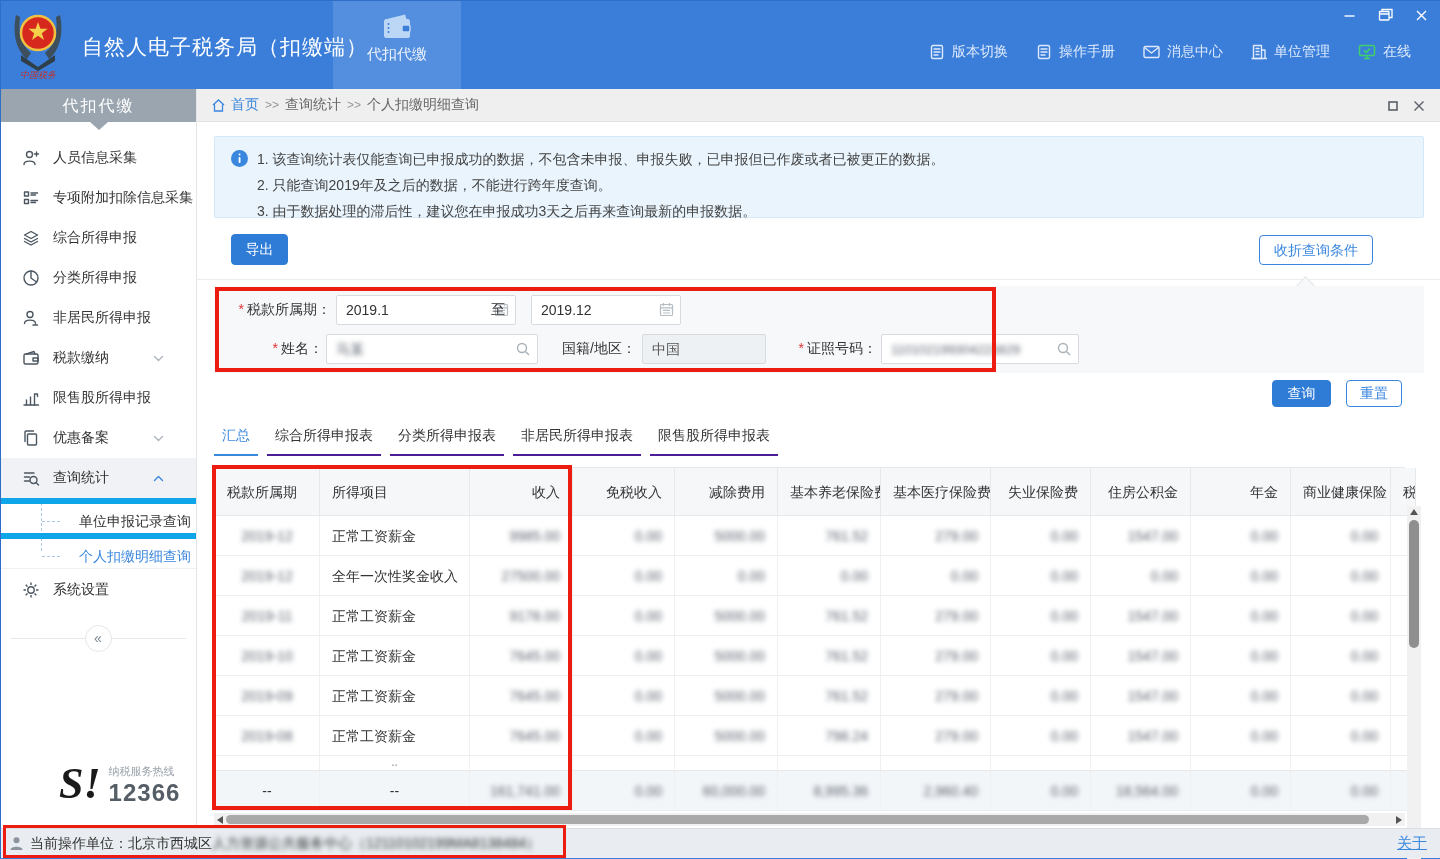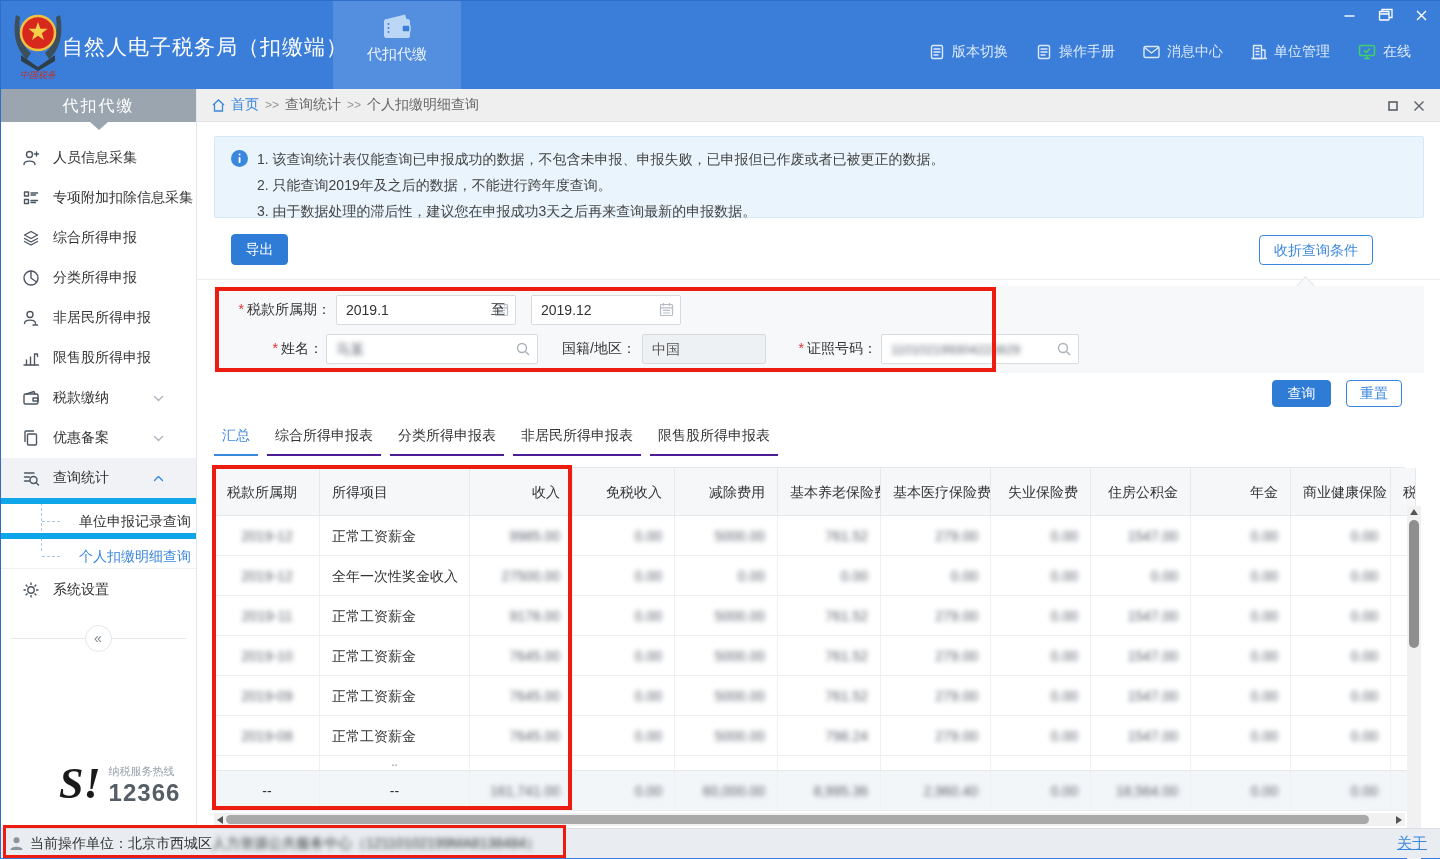--- a/index.html
+++ b/index.html
@@ -3,21 +3,21 @@
 <meta charset="utf-8">
 <style>
   * { margin:0; padding:0; box-sizing:border-box; }
   html,body { width:1440px; height:859px; overflow:hidden; }
   body { font-family:"Liberation Sans","DejaVu Sans",sans-serif; font-size:14px; color:#333; background:#fff; position:relative; }
   #app { position:absolute; inset:0; border:1px solid #2f6ec7; border-bottom:2px solid #3a7dd8; background:#fff; }
 
   
   .titlebar { position:absolute; left:0; top:0; width:1440px; height:88px; background:#3b7ed9; }
   .emblem { position:absolute; left:10px; top:8px; width:54px; height:70px; }
-  .app-title { position:absolute; left:61px; top:32px; color:#fff; font-size:21px; letter-spacing:1px; }
+  .app-title { position:absolute; left:81px; top:32px; color:#fff; font-size:21px; letter-spacing:1px; }
   .header-tab { position:absolute; left:332px; top:0; width:128px; height:88px; background:rgba(255,255,255,0.13); text-align:center; cursor:pointer; }
   .header-tab .icn svg { display:block; margin:12px auto 0; }
   .header-tab .tab-label { display:block; margin-top:4px; color:#eaf2fc; font-size:15px; }
   .header-menu { position:absolute; right:30px; top:42px; display:flex; gap:28px; align-items:center; }
   .hmenu-item { display:flex; align-items:center; gap:7px; color:#ddeafc; font-size:14px; cursor:pointer; }
   .hmenu-item .icn { display:inline-flex; }
   .win-controls { position:absolute; right:10px; top:4px; display:flex; gap:16px; }
   .win-btn { width:20px; height:20px; display:inline-flex; align-items:center; justify-content:center; cursor:pointer; }
 
   
@@ -265,40 +265,40 @@
             <svg width="18" height="18" viewBox="0 0 18 18" fill="none" stroke="currentColor" stroke-width="1.4" stroke-linecap="round" stroke-linejoin="round">
               <circle cx="8" cy="5.5" r="3"></circle>
               <path d="M2.5 14.5 C2.5 10 13.5 10 13.5 14.5 M11 16 H15.5"></path>
             </svg>
           </span>
           <span>非居民所得申报</span>
         </div>
         <div class="side-item">
           <span class="icn">
             <svg width="18" height="18" viewBox="0 0 18 18" fill="none" stroke="currentColor" stroke-width="1.4" stroke-linecap="round" stroke-linejoin="round">
-              <path d="M2 16 H16.5"></path>
-              <path d="M4.5 16 V11 M8.5 16 V8 M12.5 16 V5 M12.5 5 H15.5 V7.5"></path>
-            </svg>
-          </span>
-          <span>限售股所得申报</span>
-        </div>
-        <div class="side-item">
-          <span class="icn">
-            <svg width="18" height="18" viewBox="0 0 18 18" fill="none" stroke="currentColor" stroke-width="1.4" stroke-linecap="round" stroke-linejoin="round">
               <rect x="2" y="5" width="14" height="10" rx="1.5"></rect>
               <path d="M4.5 5 L12 2.5 L13 5"></path>
               <path d="M11 9 H16 V12 H11 Z"></path>
             </svg>
           </span>
           <span>税款缴纳</span>
           <span class="icn chev">
             <svg width="11" height="7" viewBox="0 0 11 7" fill="none" stroke="currentColor" stroke-width="1.4" stroke-linecap="round" stroke-linejoin="round">
               <path d="M1.5 1.5 L5.5 5.5 L9.5 1.5"></path>
             </svg>
           </span>
+        </div>
+        <div class="side-item">
+          <span class="icn">
+            <svg width="18" height="18" viewBox="0 0 18 18" fill="none" stroke="currentColor" stroke-width="1.4" stroke-linecap="round" stroke-linejoin="round">
+              <path d="M2 16 H16.5"></path>
+              <path d="M4.5 16 V11 M8.5 16 V8 M12.5 16 V5 M12.5 5 H15.5 V7.5"></path>
+            </svg>
+          </span>
+          <span>限售股所得申报</span>
         </div>
         <div class="side-item">
           <span class="icn">
             <svg width="18" height="18" viewBox="0 0 18 18" fill="none" stroke="currentColor" stroke-width="1.4" stroke-linecap="round" stroke-linejoin="round">
               <rect x="5.5" y="5" width="9" height="11" rx="1"></rect>
               <path d="M3 12.5 V3 A1 1 0 0 1 4 2 H11.5"></path>
             </svg>
           </span>
           <span>优惠备案</span>
           <span class="icn chev">

